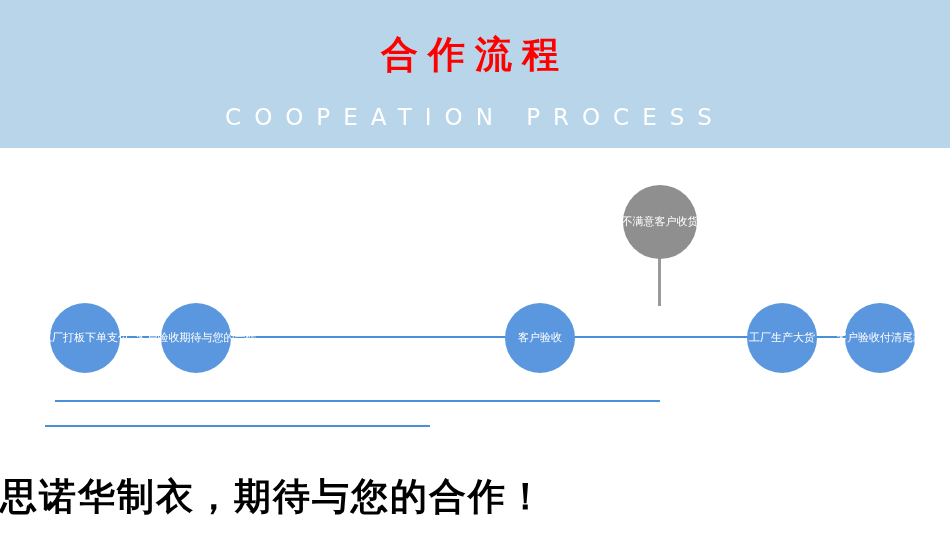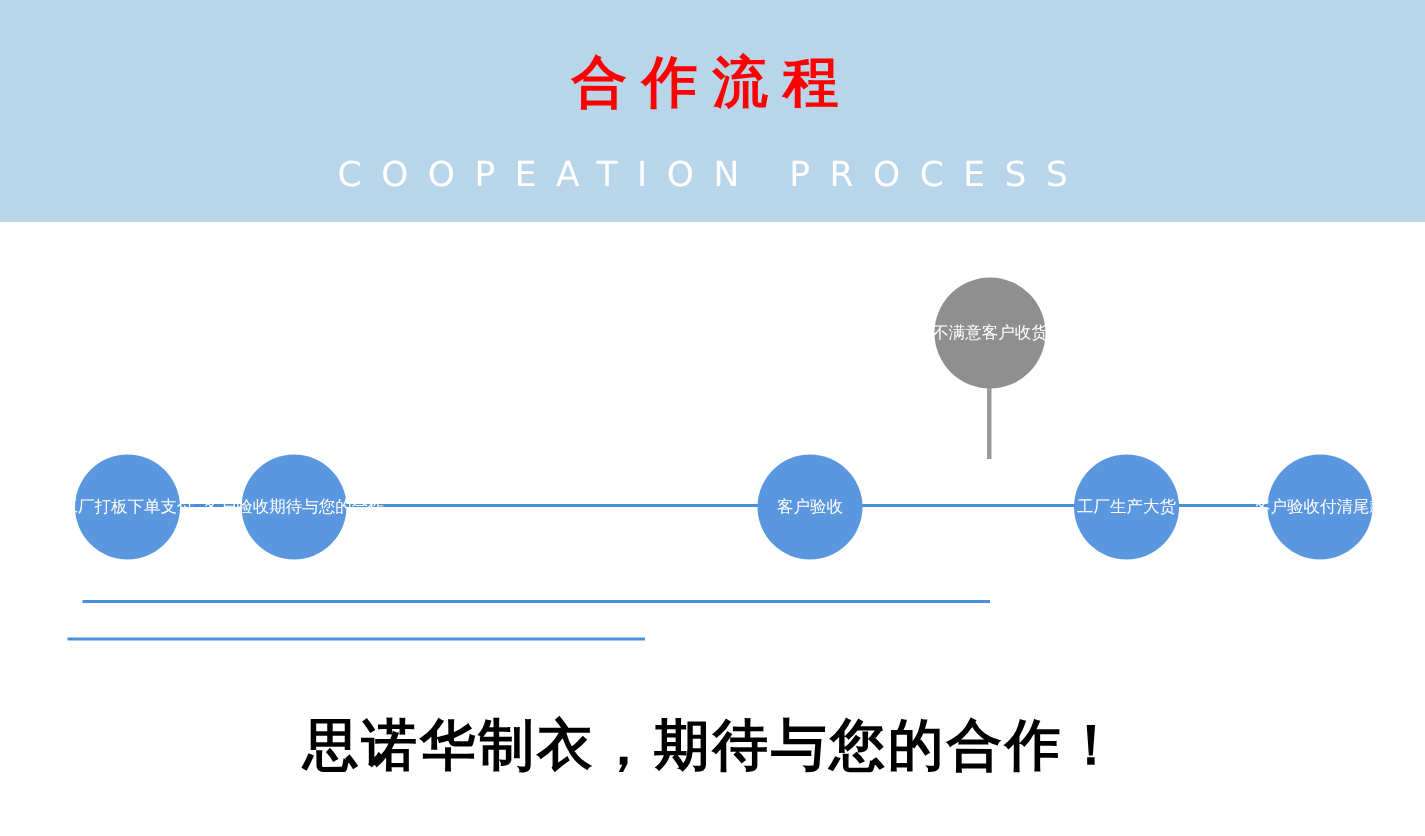--- a/index.html
+++ b/index.html
@@ -53,37 +53,37 @@
     background:var(--circle-color,#5b97de);
     color:#ffffff;
     display:flex;flex-direction:row;
     align-items:center;justify-content:center;
     font-size:11px;line-height:1.6;
     text-align:center;
     z-index:1;
   }
   .circle span{white-space:nowrap;}
   .s1{left:50px}.s2{left:161px}.s3{left:275px}.s4{left:393px}
-  .s5{left:505px}.s6{left:625px}.s7{left:716px}.s8{left:845px}
+  .s5{left:505px}.s6{left:625px}.s7{left:747px}.s8{left:845px}
   .alt{
     top:37px;left:623px;
     width:74px;height:74px;
     background:var(--alt-circle-color,#8f8f8f);
   }
   .underline{
     position:absolute;height:2px;
     background:var(--line-color,#4a90d9);
   }
   .u1{left:55px;top:252px;width:605px;}
   .u2{left:45px;top:277px;width:385px;}
   
   .footer{
     position:absolute;left:0;top:472px;
     width:950px;
-    text-align:center;
+    text-align:left;
     font-size:37px;
     font-weight:bold;
     color:#000000;
     letter-spacing:2px;
   }
 </style>
 </head>
 <body>
 
 <div class="page">

